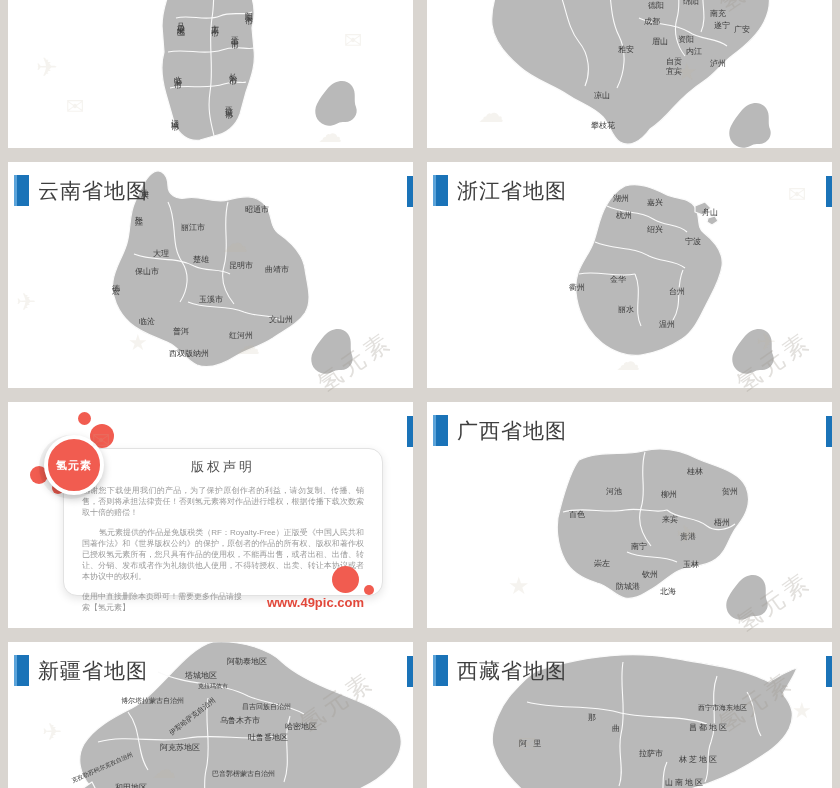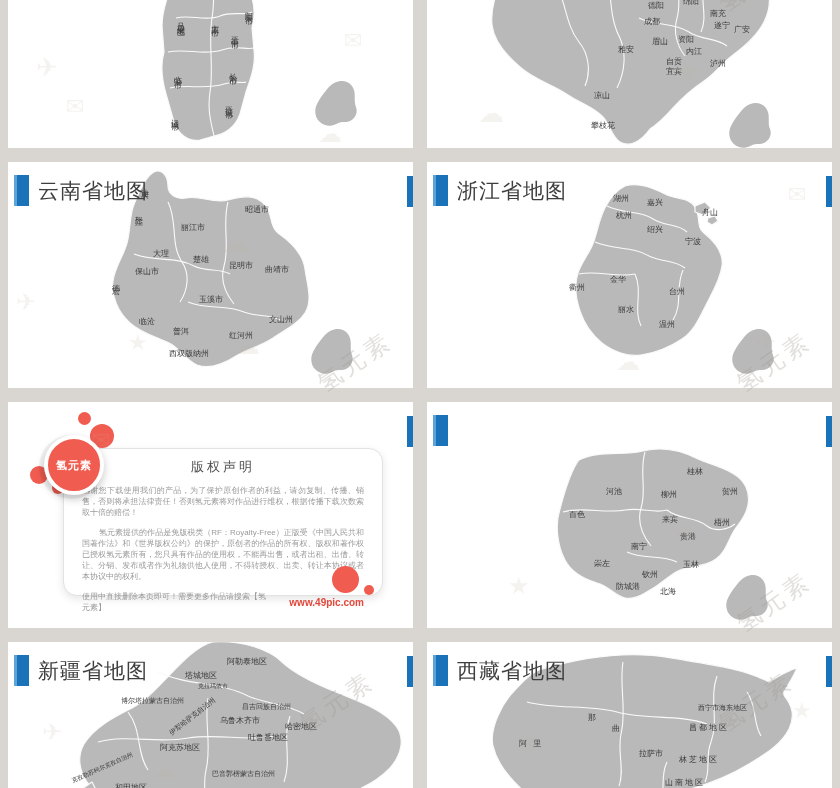--- a/index.html
+++ b/index.html
@@ -26,21 +26,21 @@
   
   .cr-card{
     position:absolute;left:55px;top:46px;width:320px;height:148px;background:#fff;
     border:1px solid #e2e2e2;border-radius:14px;box-shadow:0 3px 8px rgba(0,0,0,.10);
     padding:9px 18px 0;box-sizing:border-box;z-index:3;
   }
   .cr-title{margin:0;text-align:center;font-size:13px;color:#4f4f4f;font-weight:500;letter-spacing:3px;}
   .cr-p{margin:9px 0 0;font-size:8px;line-height:11px;color:#9a9a9a;text-align:justify;}
   .cr-p.indent{text-indent:17px;}
   .cr-footer{margin-top:9px;display:flex;align-items:center;font-size:8px;color:#9a9a9a;justify-content:space-between;}
-  .cr-url{margin-left:18px;font-size:10px;font-weight:bold;color:#e2483b;cursor:pointer;}
+  .cr-url{margin-left:18px;font-size:13px;font-weight:bold;color:#e2483b;cursor:pointer;}
   .logo-badge{
     position:absolute;left:36px;top:33px;width:52px;height:52px;border-radius:50%;
     background:#f15c50;border:4px solid #fff;box-shadow:0 4px 9px rgba(0,0,0,.22), -3px 2px 0 2px rgba(0,0,0,.05);
     display:flex;align-items:center;justify-content:center;z-index:6;
   }
   .logo-badge span{color:#fff;font-size:11px;font-weight:bold;letter-spacing:1px;}
   .dot{position:absolute;border-radius:50%;background:#f15c50;z-index:5;}
 </style>
 </head>
 <body>
@@ -231,20 +231,21 @@
   <i class="dot" style="left:82px;top:22px;width:24px;height:24px"></i>
   <i class="dot" style="left:22px;top:64px;width:18px;height:18px"></i>
   <i class="dot" style="left:44px;top:80px;width:12px;height:12px"></i>
   <i class="dot" style="left:324px;top:164px;width:27px;height:27px"></i>
   <i class="dot" style="left:356px;top:183px;width:10px;height:10px"></i>
 </section>
 
 <section class="slide" style="left:427px;top:402px">
   <header class="slide-header">
     <span class="bar-left"></span>
+    <h2 class="slide-title">广西省地图</h2>
   </header>
   <span class="bar-right"></span>
   <svg class="map-svg" viewBox="0 0 405 226">
     <g fill="#b9b9b9" stroke="#fafafa" stroke-width="1.2" stroke-linejoin="round">
       <path d="M152,58 C172,48 196,54 216,49 C236,44 256,49 271,57 C290,65 312,69 319,85 C325,99 319,113 311,123 C301,135 301,148 289,157 C277,166 263,163 251,169 C241,174 233,183 223,188 C216,192 208,198 198,196 C188,194 182,184 170,181 C157,177 144,170 138,158 C130,143 128,122 133,107 C137,92 144,68 152,58 Z"></path>
     </g>
     <g fill="none" stroke="#fafafa" stroke-width="1.1">
       <path d="M218,50 C212,70 220,88 214,106 C210,120 216,134 224,144"></path>
       <path d="M136,110 C156,104 178,112 198,108 C214,105 228,112 240,108"></path>
       <path d="M240,108 C252,118 268,114 280,124 C288,130 300,128 308,122"></path>

